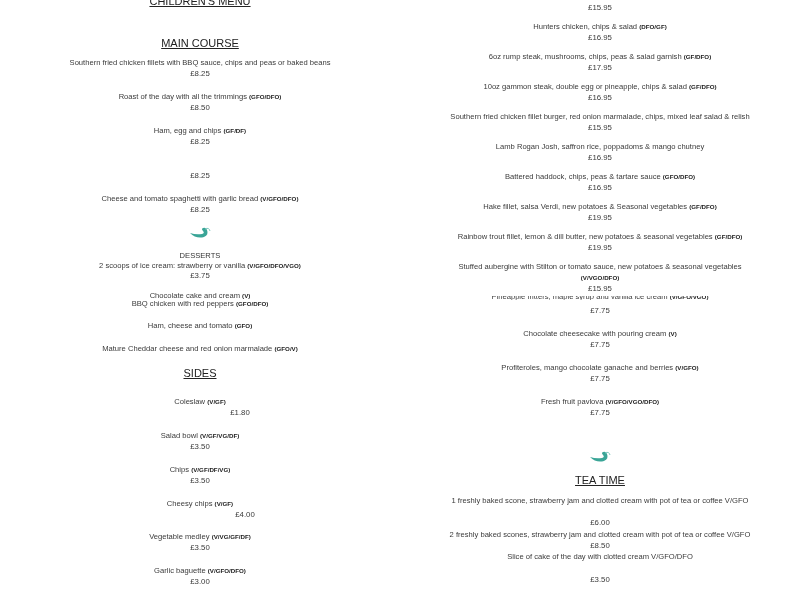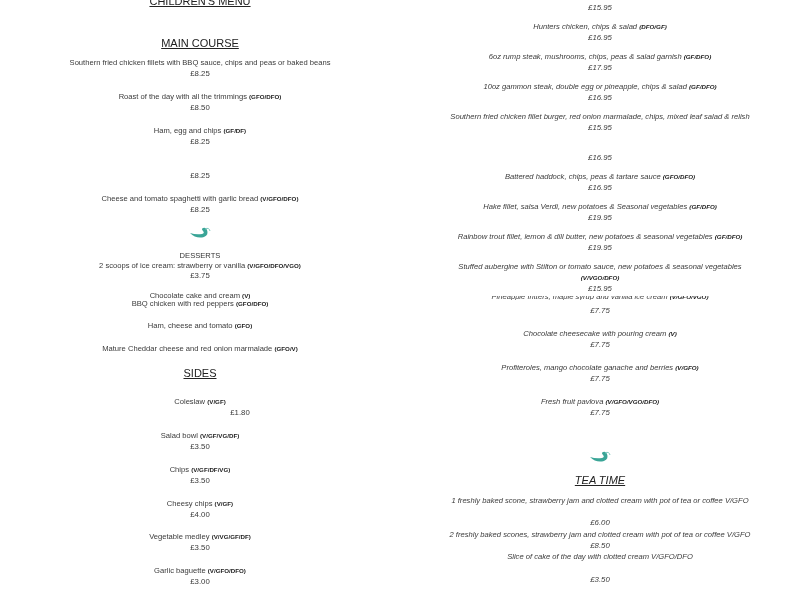--- a/index.html
+++ b/index.html
@@ -1,20 +1,20 @@
 <!DOCTYPE html>
 <html><head>
   <meta charset="utf-8">
   <style>
     html, body { margin: 0; padding: 0; background: #ffffff; }
     body { width: 800px; height: 600px; position: relative; overflow: hidden;
            font-family: "Liberation Sans", sans-serif; color: #3a3a3a; }
     .col { position: absolute; top: 0; height: 600px; }
     .left { left: 0; width: 400px; }
-    .right { left: 400px; width: 400px; font-style: italic; }
+    .right { left: 400px; width: 400px; }
     .line { position: absolute; left: 0; width: 100%; text-align: center;
             font-size: 7.6px; line-height: 10px; white-space: nowrap; }
     .heading { font-size: 11px; line-height: 13px; text-decoration: underline; color: #222; }
     .sub { font-size: 7.6px; color: #333; }
     .tag { font-weight: bold; font-size: 6.2px; color: #222; }
     .price { font-size: 7.8px; }
     .swan { position: absolute; width: 24px; height: 14px; }
     .clip { overflow: hidden; height: 4px; }
   </style>
 </head>
@@ -58,21 +58,21 @@
   <div class="line" style="top:397px;"><span>Coleslaw</span> <span class="tag">(V/GF)</span></div>
   <div class="line price" style="top:408px;padding-left:40px;">£1.80</div>
 
   <div class="line" style="top:431px;"><span>Salad bowl</span> <span class="tag">(V/GF/VG/DF)</span></div>
   <div class="line price" style="top:442px;">£3.50</div>
 
   <div class="line" style="top:465px;"><span>Chips</span> <span class="tag">(V/GF/DF/VG)</span></div>
   <div class="line price" style="top:476px;">£3.50</div>
 
   <div class="line" style="top:499px;"><span>Cheesy chips</span> <span class="tag">(V/GF)</span></div>
-  <div class="line price" style="top:510px;">£4.00</div>
+  <div class="line price" style="top:510px;padding-left:45px;">£4.00</div>
 
   <div class="line" style="top:532px;"><span>Vegetable medley</span> <span class="tag">(V/VG/GF/DF)</span></div>
   <div class="line price" style="top:543px;">£3.50</div>
 
   <div class="line" style="top:566px;"><span>Garlic baguette</span> <span class="tag">(V/GFO/DFO)</span></div>
   <div class="line price" style="top:577px;">£3.00</div>
 </div>
 
 <div class="col right">
   <div class="line price" style="top:3px;">£15.95</div>
@@ -82,20 +82,21 @@
 
   <div class="line" style="top:52px;"><span>6oz rump steak, mushrooms, chips, peas &amp;  salad garnish</span> <span class="tag">(GF/DFO)</span></div>
   <div class="line price" style="top:63px;">£17.95</div>
 
   <div class="line" style="top:82px;"><span>10oz gammon steak, double egg or pineapple, chips &amp; salad</span> <span class="tag">(GF/DFO)</span></div>
   <div class="line price" style="top:93px;">£16.95</div>
 
   <div class="line" style="top:112px;"><span>Southern fried chicken fillet burger, red onion marmalade, chips, mixed leaf salad &amp; relish</span></div>
   <div class="line price" style="top:123px;">£15.95</div>
 
+  <div class="line" style="top:142px;"><span>Lamb Rogan Josh, saffron rice, poppadoms &amp; mango chutney</span></div>
   <div class="line price" style="top:153px;">£16.95</div>
 
   <div class="line" style="top:172px;"><span>Battered haddock, chips, peas &amp; tartare sauce</span> <span class="tag">(GFO/DFO)</span></div>
   <div class="line price" style="top:183px;">£16.95</div>
 
   <div class="line" style="top:202px;"><span>Hake fillet, salsa Verdi, new potatoes &amp; Seasonal vegetables</span> <span class="tag">(GF/DFO)</span></div>
   <div class="line price" style="top:213px;">£19.95</div>
 
   <div class="line" style="top:232px;"><span>Rainbow trout fillet, lemon &amp; dill butter, new potatoes &amp; seasonal vegetables</span> <span class="tag">(GF/DFO)</span></div>
   <div class="line price" style="top:243px;">£19.95</div>

